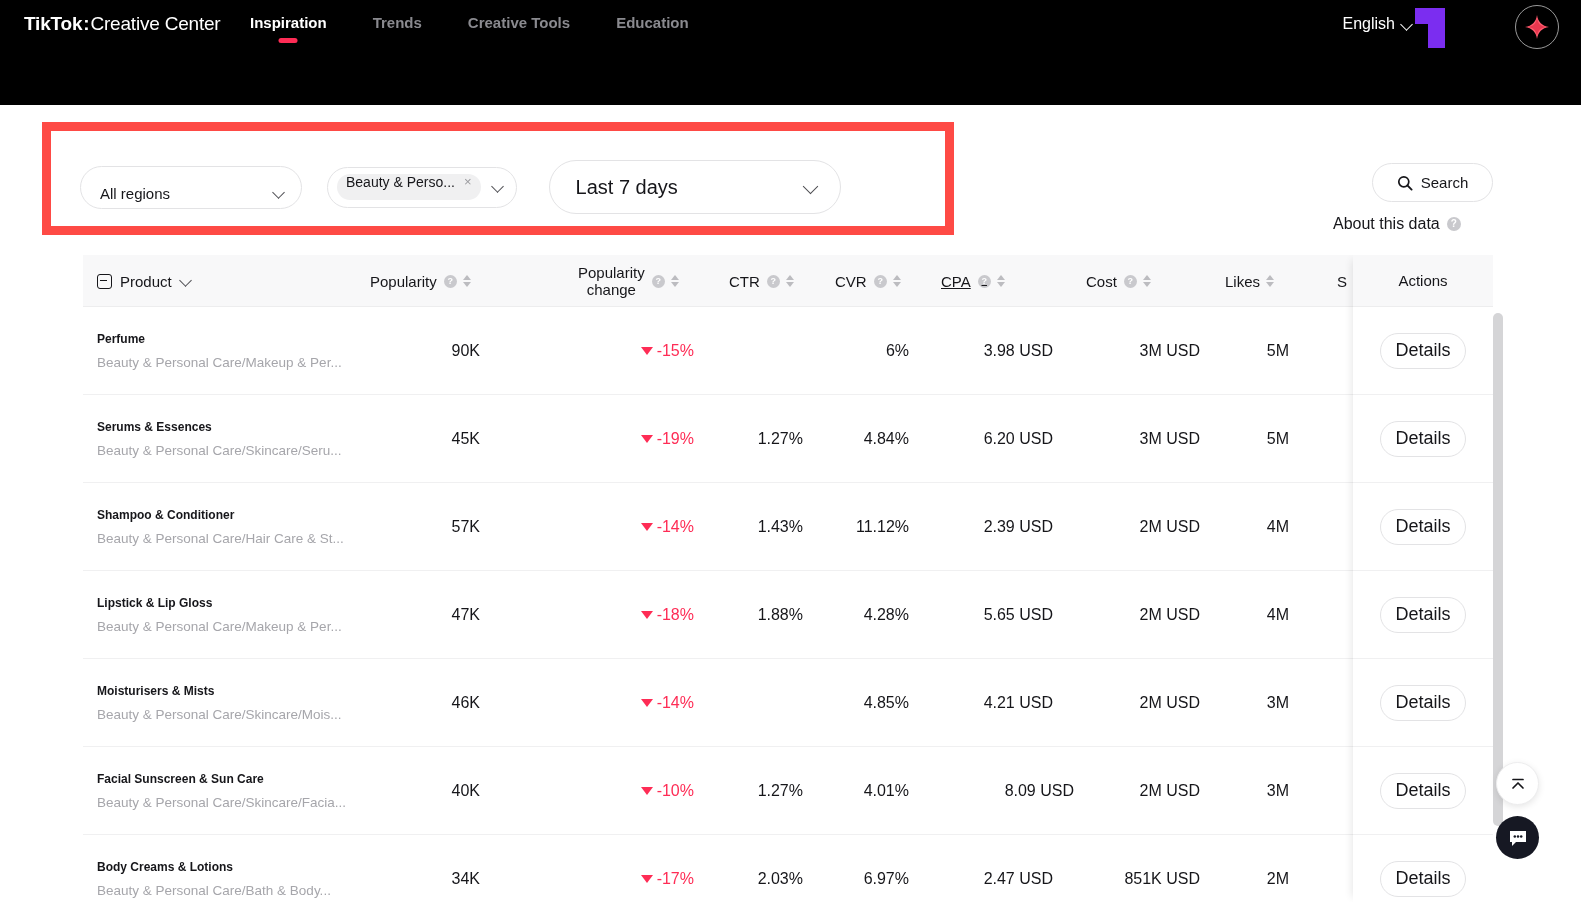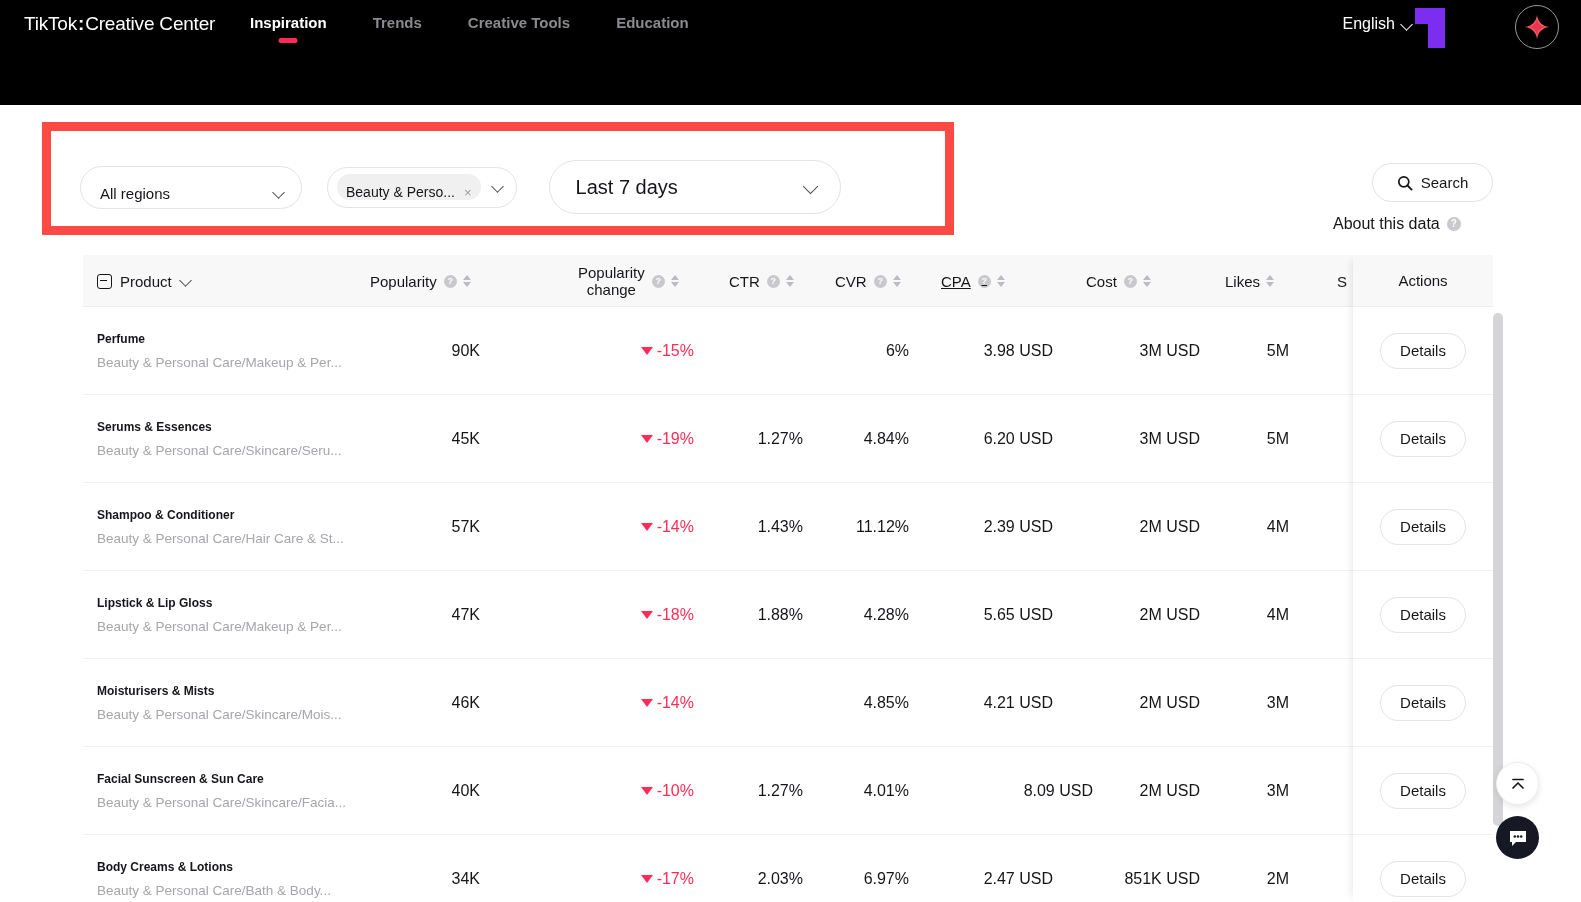--- a/index.html
+++ b/index.html
@@ -14,21 +14,21 @@
   
   .topnav {
     position: absolute; left: 0; top: 0; width: 1581px; height: 105px;
     background: #000000;
   }
   .brand {
     position: absolute; left: 24px; top: 13px;
     font-size: 19px; color: #ffffff; letter-spacing: -0.2px;
     display: flex; align-items: baseline;
   }
-  .brand .bold { font-weight: 400; }
+  .brand .bold { font-weight: 700; }
   .brand .colon { font-weight: 700; margin: 0 1px; }
   .brand .light { font-weight: 400; }
 
   .navitems { position: absolute; left: 250px; top: 14px; display: flex; gap: 0; }
   .navitem {
     position: relative; font-size: 15px; font-weight: 700;
     padding: 0 0 9px 0; cursor: pointer; color: #8a8a8f; white-space: nowrap;
   }
   .navitem + .navitem { margin-left: 46px; }
   .navitem.active { color: #ffffff; }
@@ -64,21 +64,21 @@
   .selbox {
     height: 43px; border: 1px solid #e3e3e5; border-radius: 22px;
     background: #fff; display: flex; align-items: center; cursor: pointer;
     padding: 12px 16px 0 19px;
   }
   #sel-region { width: 222px; justify-content: space-between; }
   #sel-region .lbl { font-size: 15px; color: #16161a; }
   #sel-cat { margin-left: 25px; height: 41px; padding: 0 12px 0 9px; }
   .tag {
     background: #f0f0f1; border-radius: 14px; height: 26px; padding: 0 9px;
-    display: flex; align-items: flex-end; font-size: 14px; color: #16161a;
+    display: flex; align-items: flex-start; font-size: 14px; color: #16161a;
   }
   .tag-x { margin-left: 9px; color: #9b9b9f; font-size: 13px; cursor: pointer; }
   #sel-cat .chev { margin-left: 11px; }
   #sel-date {
     margin-left: 32px; width: 292px; height: 54px; border-radius: 27px;
     justify-content: space-between; padding: 0 21px 0 26px;
   }
   #sel-date .lbl { font-size: 20px; color: #16161a; }
 
   .chev {
@@ -152,21 +152,21 @@
   .dn-tri { width: 0; height: 0; border-left: 6px solid transparent; border-right: 6px solid transparent; border-top: 8px solid #FE2C55; }
 
   .actions-col {
     position: absolute; right: 0; top: 0; width: 140px; height: 100%;
     background: #fff; box-shadow: -6px 0 8px -5px rgba(0,0,0,0.10);
   }
   .actions-head { height: 52px; background: #f8f8f9; display: flex; align-items: center; justify-content: center;
                   font-size: 15px; color: #16161a; border-bottom: 1px solid #ededee; }
   .detailsbtn {
     width: 86px; height: 36px; border: 1px solid #e3e3e5; border-radius: 19px; background: #fff;
-    font-size: 15px; color: #16161a; display: flex; align-items: center; justify-content: center; cursor: pointer;
+    font-size: 18px; color: #16161a; display: flex; align-items: center; justify-content: center; cursor: pointer;
   }
   .actions-cell { height: 88px; display: flex; align-items: center; justify-content: center; border-bottom: 1px solid #f0f0f1; }
 
   
   .vscroll { position: absolute; left: 1493px; top: 313px; width: 10px; height: 513px;
              background: #d5d5d7; border-radius: 5px; cursor: pointer; }
 
   
   .fab-top {
     position: absolute; left: 1496px; top: 762px; width: 43px; height: 43px; border-radius: 50%;
@@ -400,21 +400,21 @@
           <span class="ttl">Facial Sunscreen &amp; Sun Care</span>
           <span class="sub">Beauty &amp; Personal Care/Skincare/Facia...</span>
         </div>
         <div class="cell num" style="left:287px;width:110px;">40K</div>
         <div class="cell delta" style="left:495px;width:116px;">
           <span class="dn-tri"></span>
           <span>-10%</span>
         </div>
         <div class="cell num" style="left:646px;width:74px;">1.27%</div>
         <div class="cell num" style="left:752px;width:74px;">4.01%</div>
-        <div class="cell num" style="left:898px;width:112px;">8.09 USD</div>
+        <div class="cell num" style="left:879px;width:112px;">8.09 USD</div>
         <div class="cell num" style="left:1003px;width:114px;">2M USD</div>
         <div class="cell num" style="left:1142px;width:64px;">3M</div>
       </div>
 
       <div class="row">
         <div class="cell c-name">
           <span class="ttl">Body Creams &amp; Lotions</span>
           <span class="sub">Beauty &amp; Personal Care/Bath &amp; Body...</span>
         </div>
         <div class="cell num" style="left:287px;width:110px;">34K</div>

